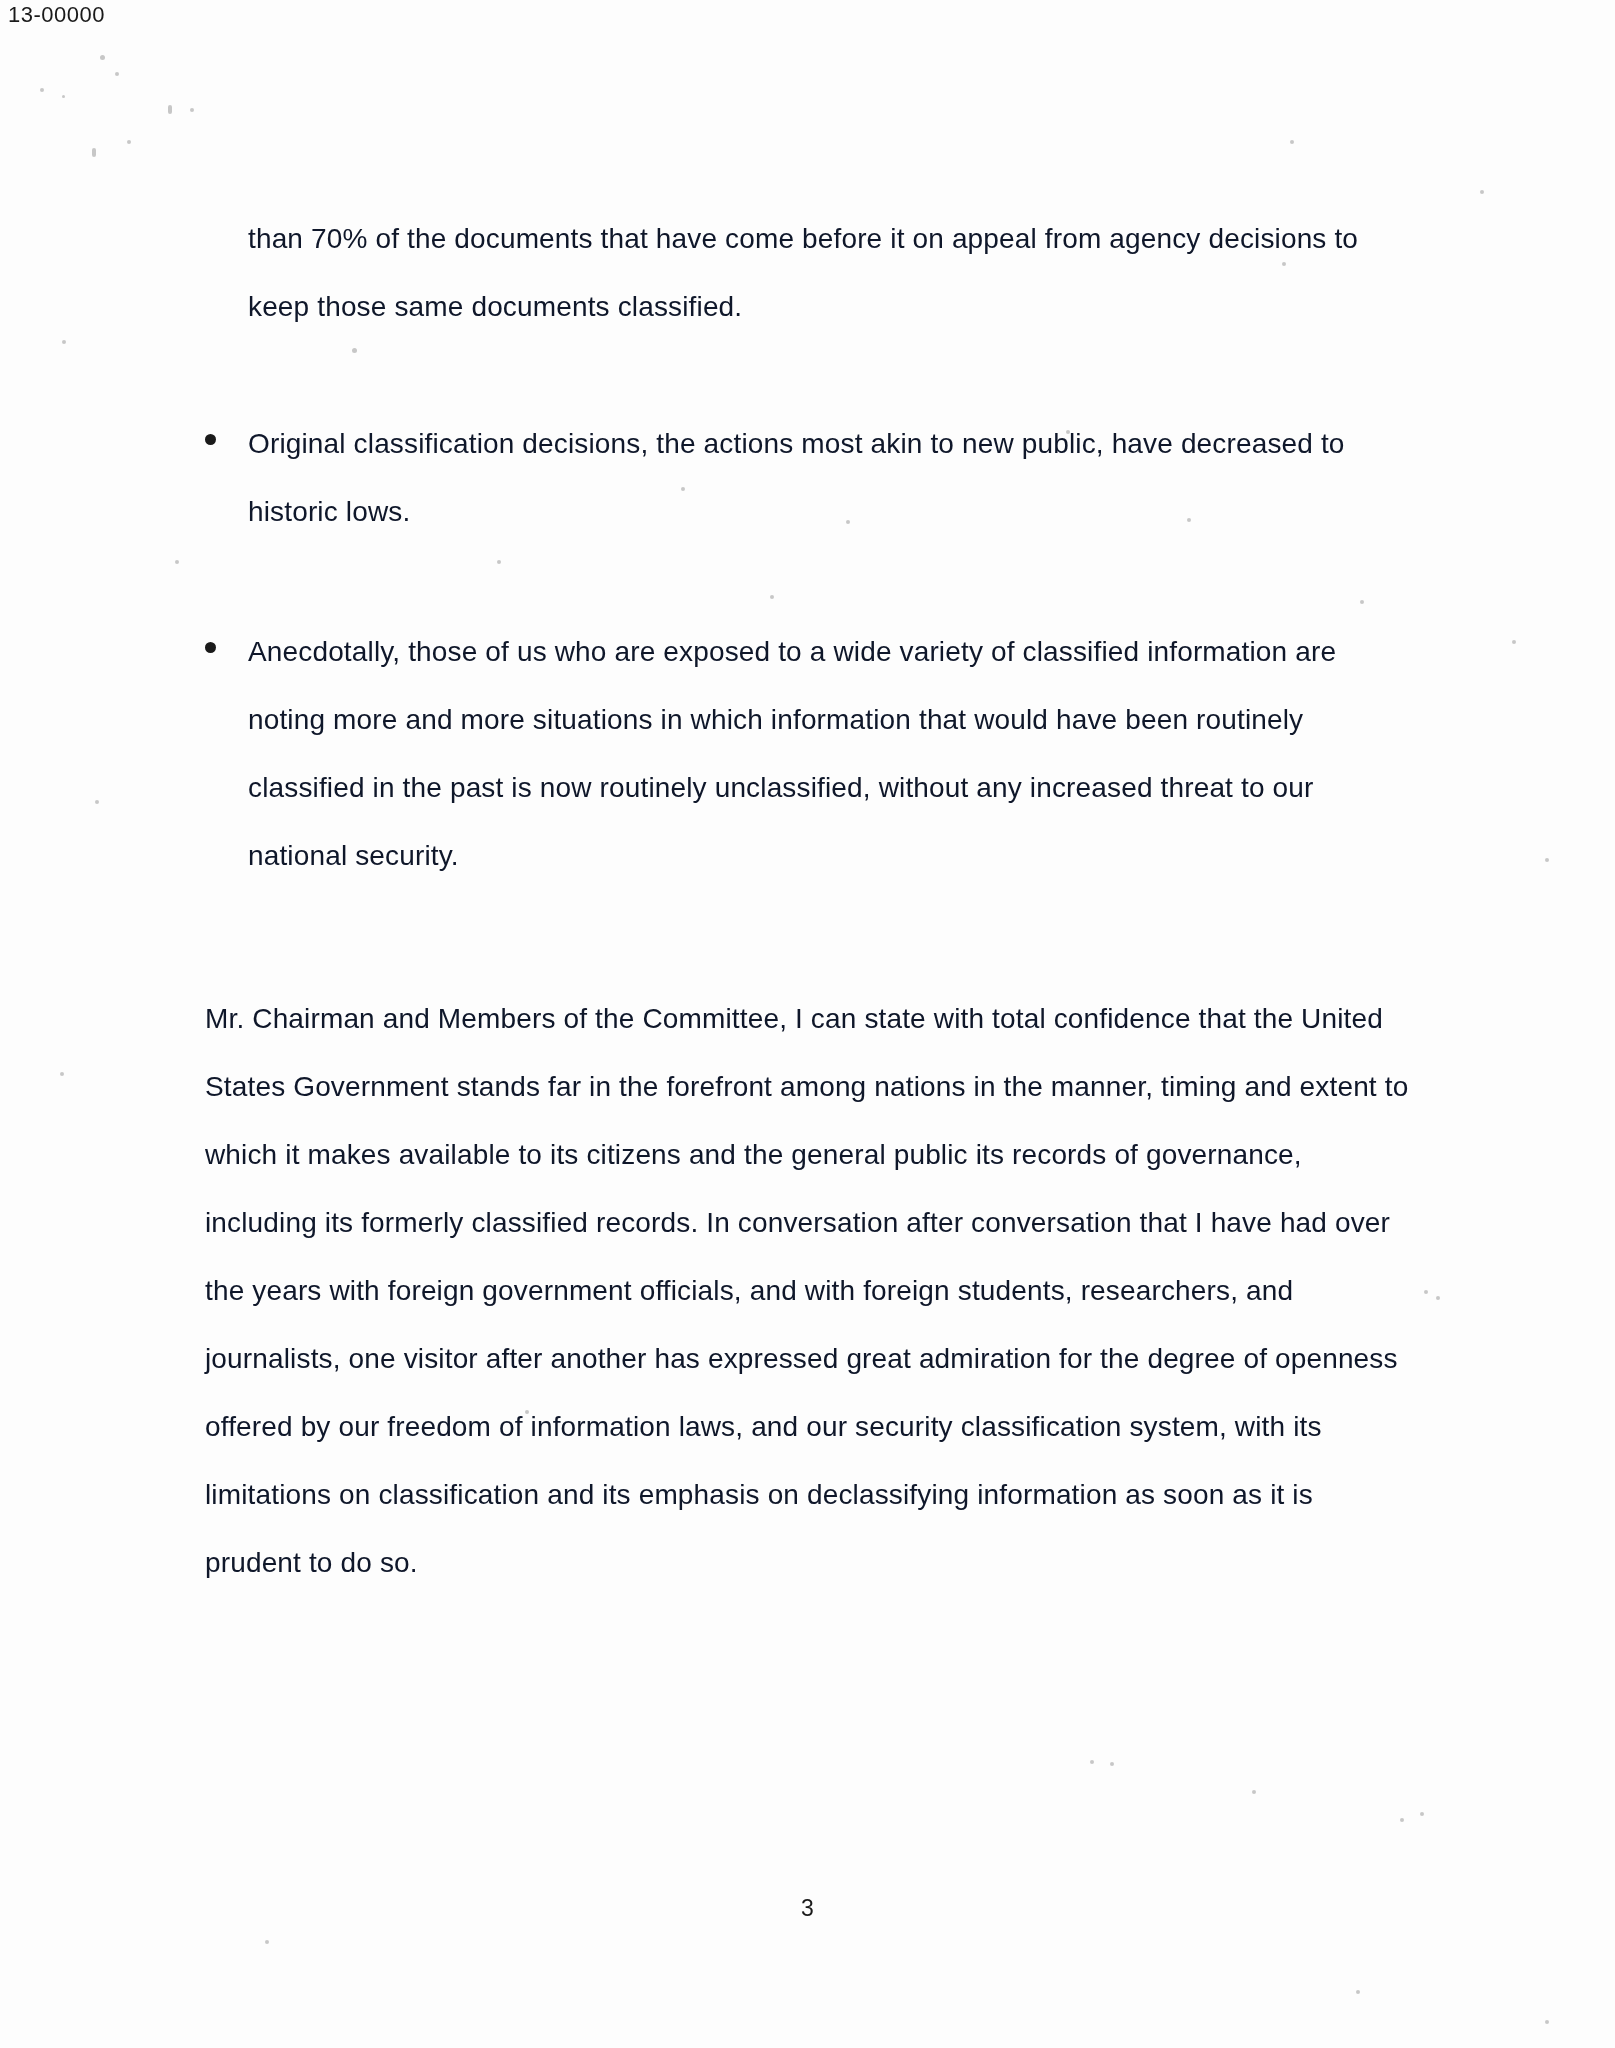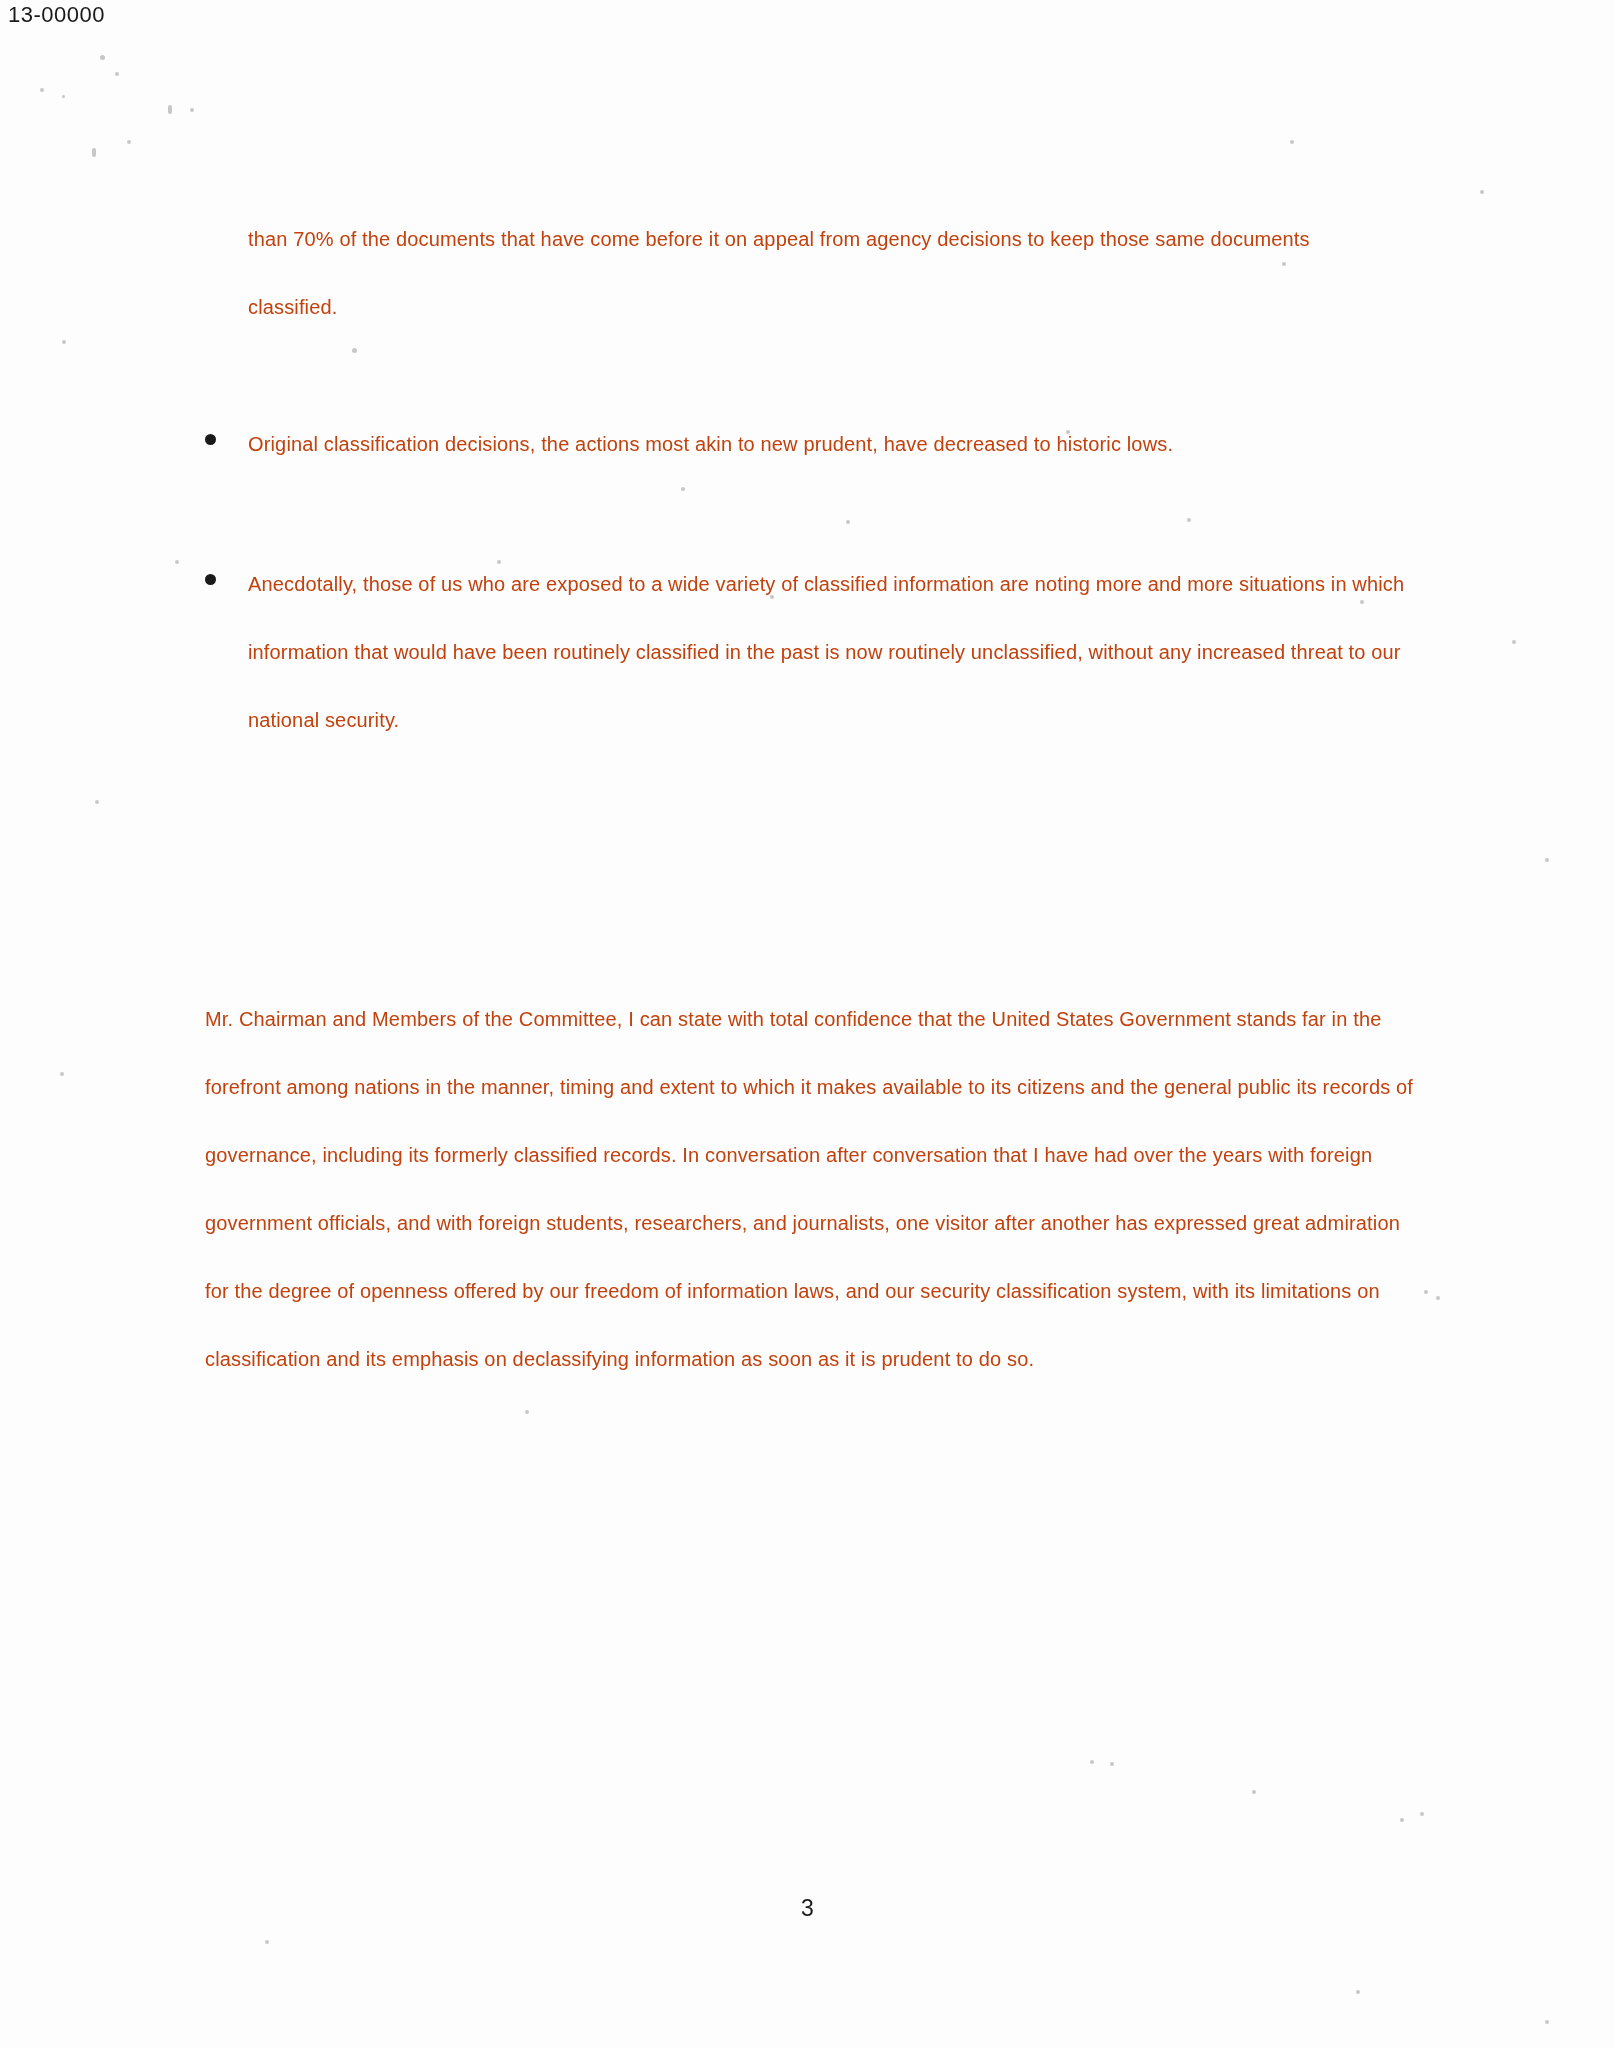--- a/index.html
+++ b/index.html
@@ -44,23 +44,23 @@
   }
 
   .body-block {
     position: absolute;
     left: 205px;
     width: 1200px;
   }
 
   p.para {
     margin: 0;
-    font-size: 20px;
+    font-size: 28px;
     line-height: 68px;
-    color: #c2410c;
+    color: #0f172a;
     letter-spacing: 0.15px;
   }
 
   .cont-para {
     top: 205px;
     left: 248px;
     width: 1150px;
   }
 
   .bullet-list {
@@ -148,21 +148,21 @@
   <div class="speck" style="top:2020px;left:1545px;width:4px;height:4px;"></div>
 
   <div class="body-block cont-para">
     <p class="para">than 70% of the documents that have come before it on appeal from agency decisions to keep those same documents classified.</p>
   </div>
 
   <div class="bullet-list">
 
     <div class="bullet-item">
       <span class="bullet-dot"></span>
-      <p class="para">Original classification decisions, the actions most akin to new prudent, have decreased to historic lows.</p>
+      <p class="para">Original classification decisions, the actions most akin to new public, have decreased to historic lows.</p>
     </div>
 
     <div class="bullet-item">
       <span class="bullet-dot"></span>
       <p class="para">Anecdotally, those of us who are exposed to a wide variety of classified information are noting more and more situations in which information that would have been routinely classified in the past is now routinely unclassified, without any increased threat to our national security.</p>
     </div>
 
   </div>
 
   <div class="body-block closing-para">

